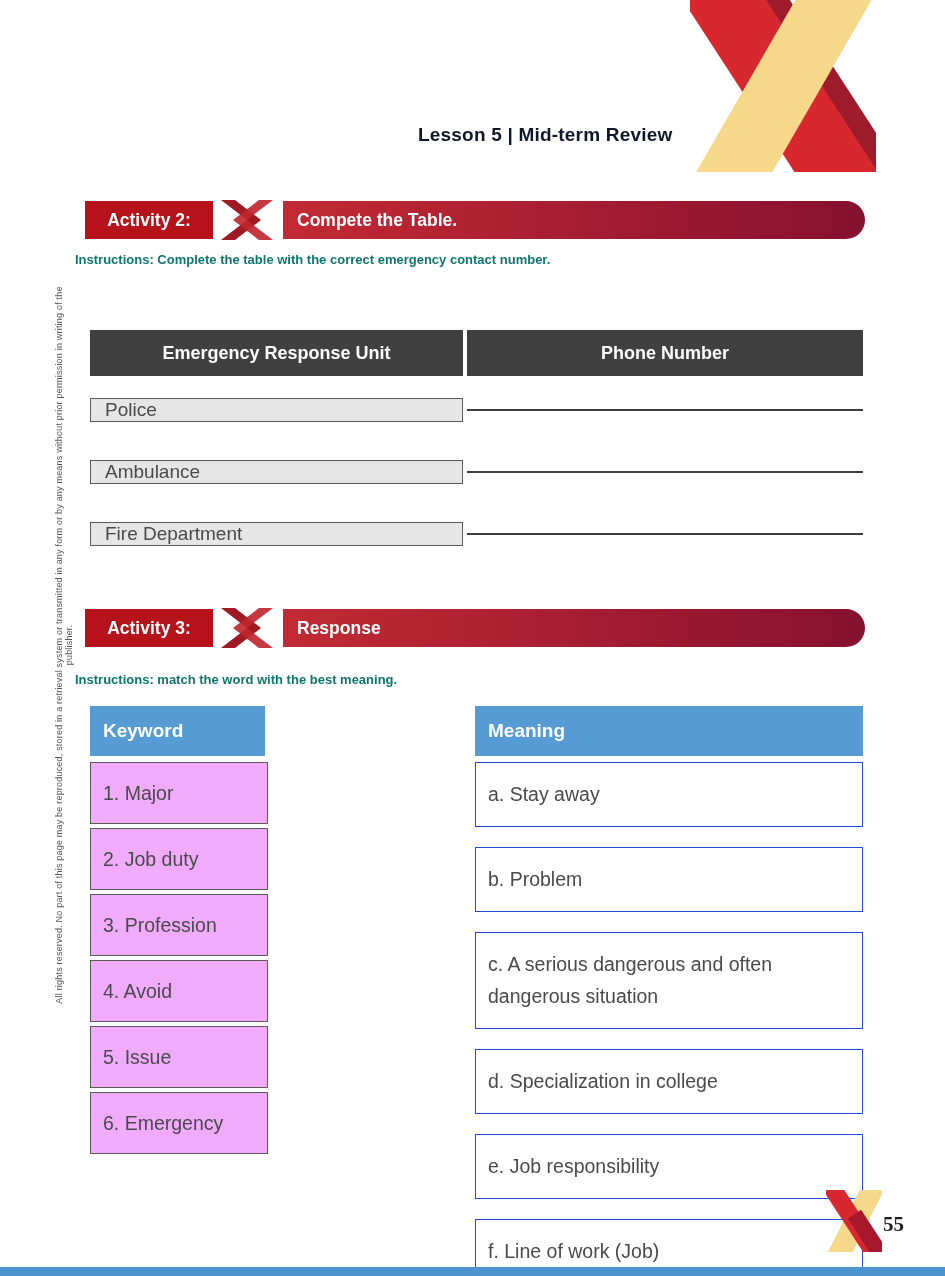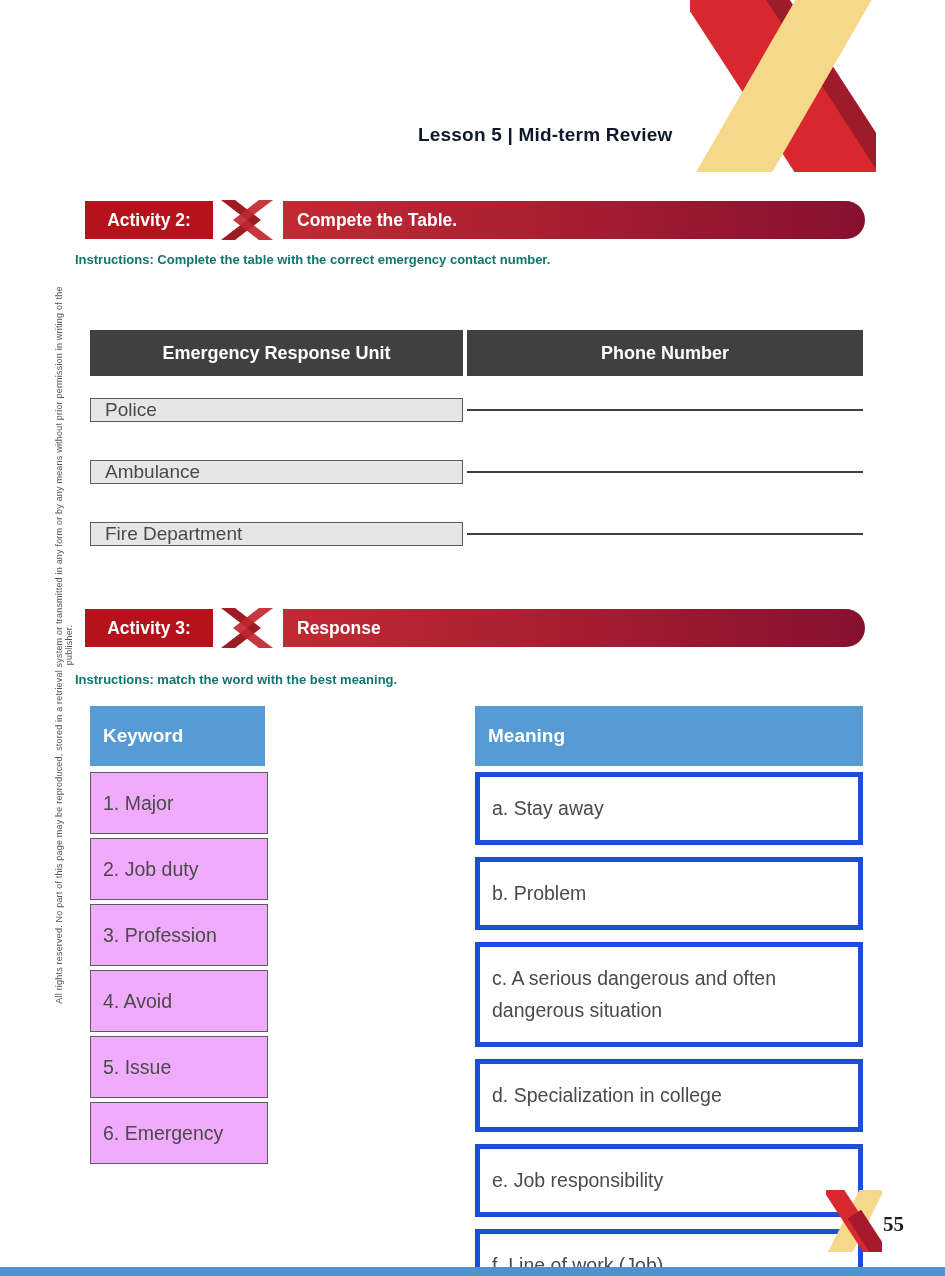--- a/index.html
+++ b/index.html
@@ -67,31 +67,31 @@
     width:373px; margin-right:4px; background:#e6e6e6; border:1px solid #5a5a5a;
     display:flex; align-items:center; padding-left:14px;
     font-size:19px; color:#4a4a4a;
   }
   .td-phone { flex:1; background:#ffffff; border:1px solid #3f3f3f; }
 
   
   .kw-col { position:absolute; left:90px; top:706px; width:178px; }
   .mn-col { position:absolute; left:475px; top:706px; width:388px; }
   .col-head {
-    height:60px; background:#569bd3; color:#ffffff; font-weight:700; font-size:19px;
+    height:50px; background:#569bd3; color:#ffffff; font-weight:700; font-size:19px;
     display:flex; align-items:center; padding-left:13px; margin-bottom:6px;
   }
   .kw-col .col-head { width:175px; }
   .kw-item {
     height:62px; margin-bottom:4px; background:#f0abfc; border:1px solid #5a5a5a;
     display:flex; align-items:center; padding-left:12px;
     font-size:19.5px; color:#4a4a4a;
   }
   .mn-item {
-    min-height:58px; margin-bottom:12px; background:#ffffff; border:5px solid #1d4ed8;
+    min-height:58px; margin-bottom:20px; background:#ffffff; border:1px solid #1d4ed8;
     display:flex; align-items:center; padding:16px 12px;
     font-size:19.5px; color:#4a4a4a; line-height:1.6;
   }
 
   
   .copyright {
     position:absolute; left:64px; top:645px; width:760px;
     transform:translate(-50%,-50%) rotate(-90deg);
     text-align:center; font-size:9px; color:#555555; letter-spacing:0.2px;
   }

